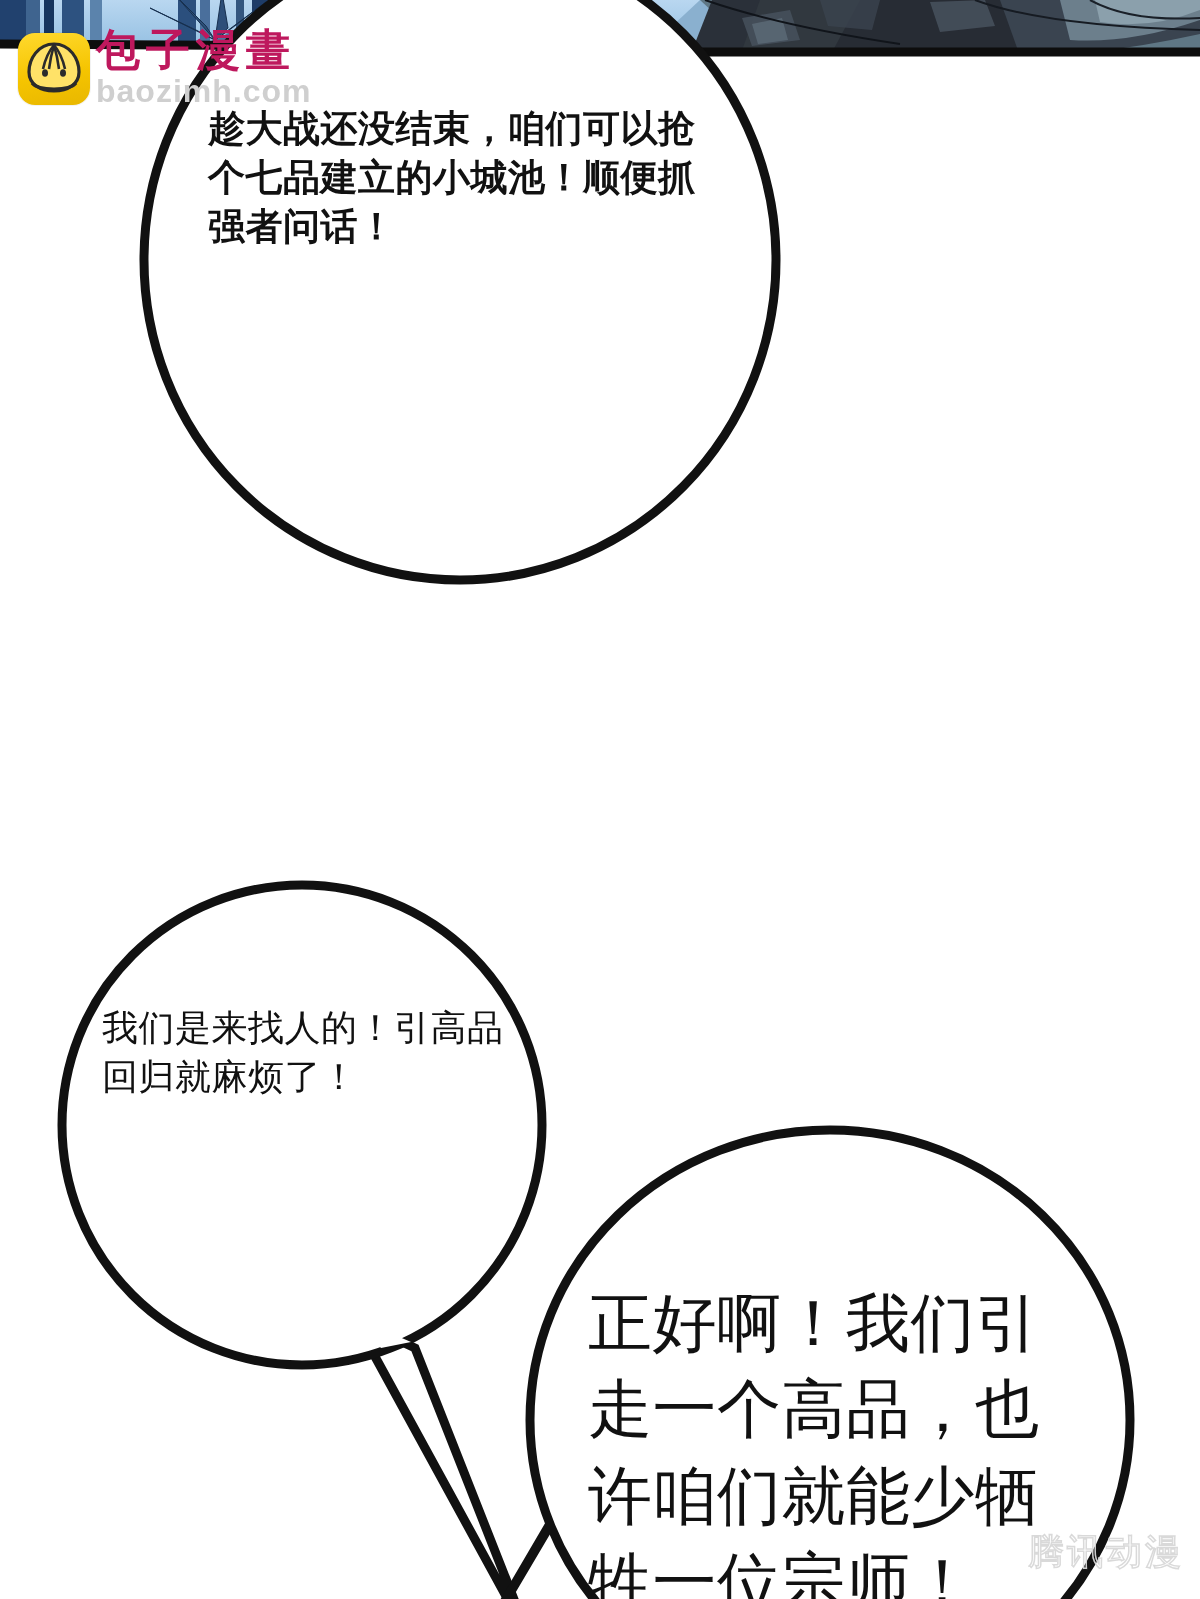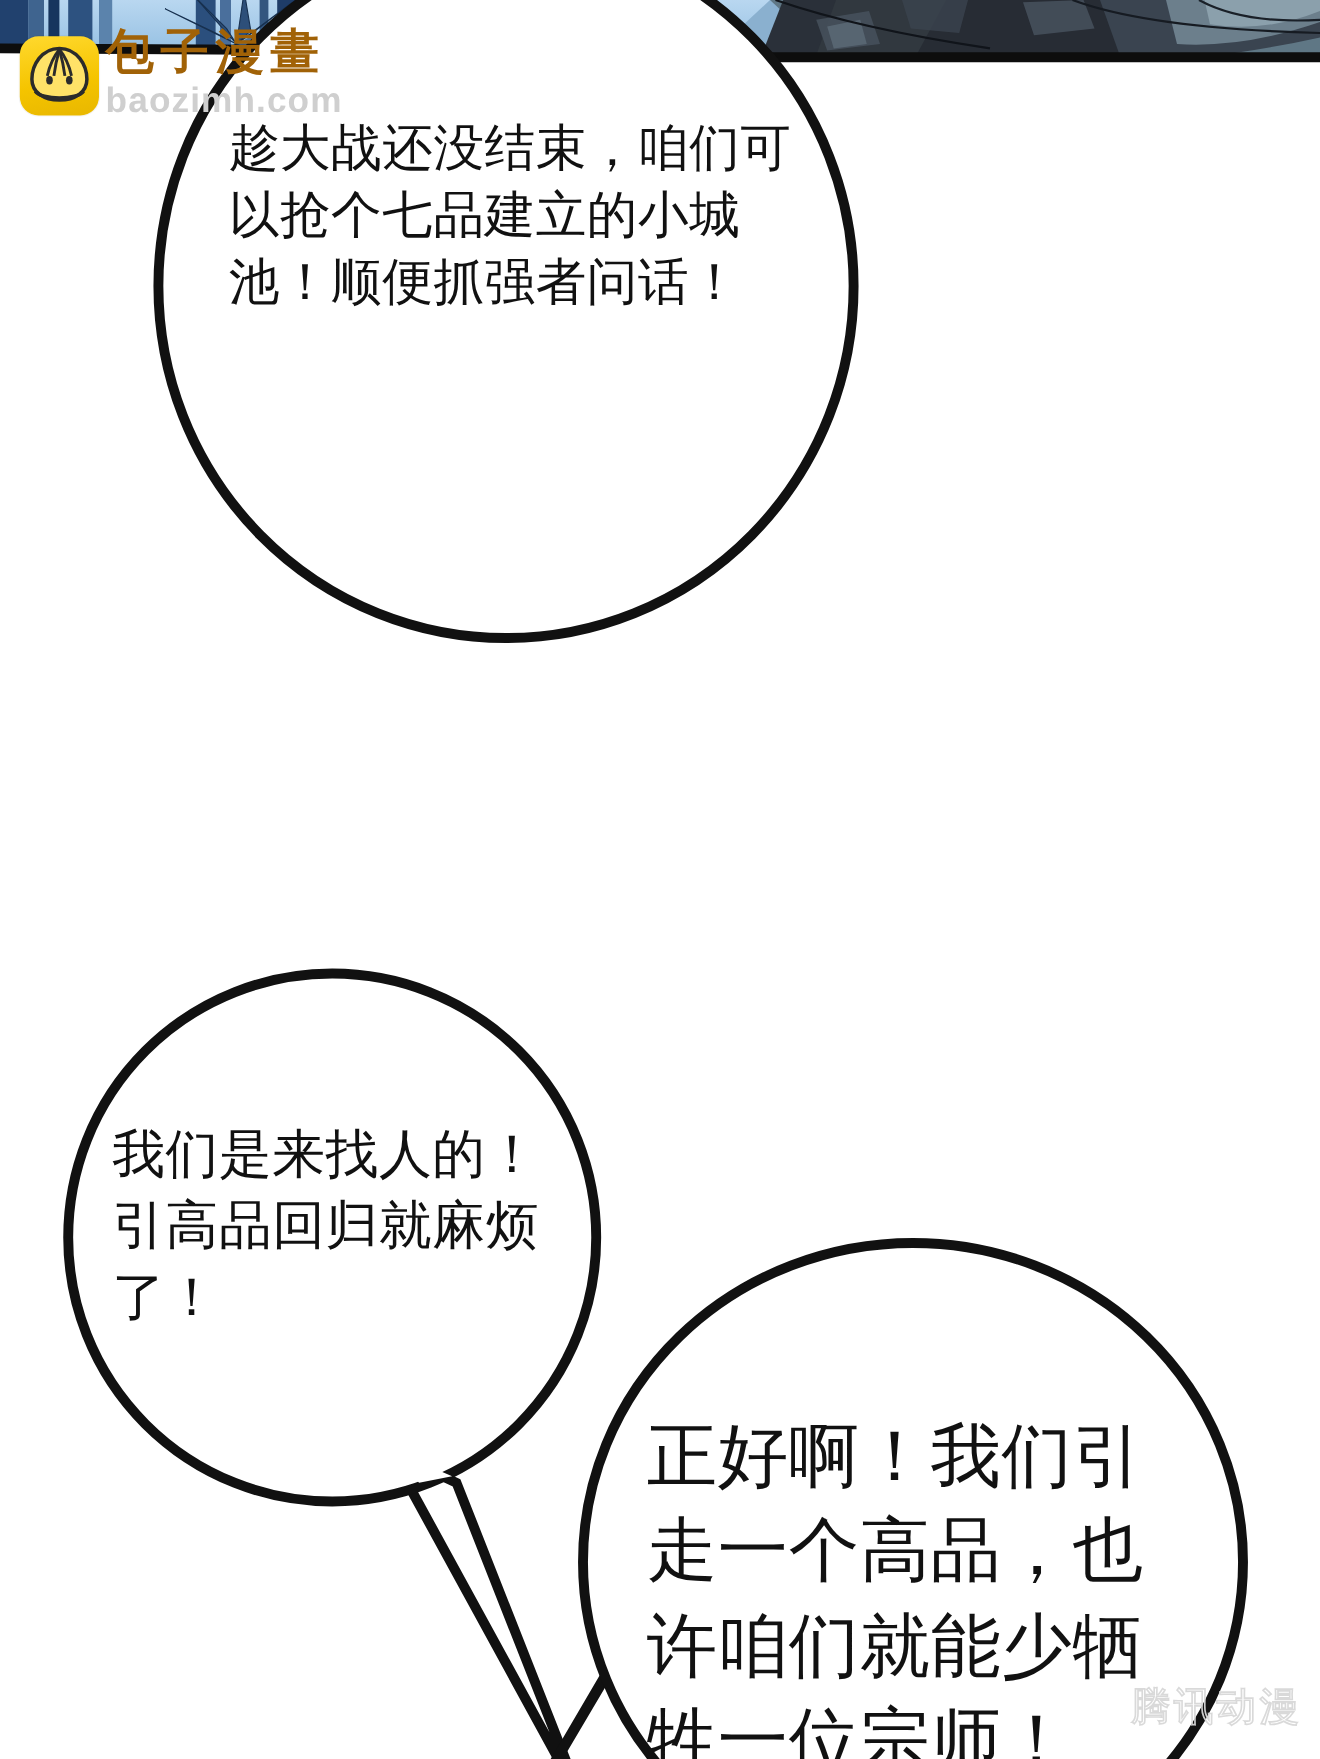--- a/index.html
+++ b/index.html
@@ -27,28 +27,28 @@
     font-weight:500;
     letter-spacing:0.5px;
     white-space:pre-line;
     line-height:1.32;
   }
 
   
   #bubble-1{left:130px;top:-70px;width:660px;height:660px;}
   #bubble-1 .bubble-text{
     left:78px;top:174px;width:520px;
-    font-size:46px;line-height:1.33;
+    font-size:37px;line-height:1.33;font-weight:bold;
   }
 
   
   #bubble-2{left:55px;top:880px;width:520px;height:640px;}
   #bubble-2 .bubble-text{
-    left:47px;top:138px;width:420px;
-    font-size:48px;line-height:1.35;
+    left:47px;top:124px;width:420px;
+    font-size:36px;line-height:1.35;
   }
 
   
   #bubble-3{left:520px;top:1120px;width:620px;height:600px;}
   #bubble-3 .bubble-text{
     left:68px;top:160px;width:500px;
     font-size:64px;line-height:1.35;
   }
 
   
@@ -58,22 +58,22 @@
   }
   .baozi-logo{
     width:72px;height:72px;border-radius:17px;
     background:linear-gradient(170deg,#ffd92e 0%,#f5c400 58%,#e8b700 100%);
     position:relative;flex:0 0 auto;
     box-shadow:0 0 0 1px rgba(0,0,0,.05);
   }
   .baozi-logo svg{position:absolute;left:0;top:0;}
   .wm-words{margin-left:6px;margin-top:-4px;line-height:1;}
   .wm-cn{
-    font-size:44px;color:#a16207;font-weight:700;letter-spacing:6px;
-    font-family:Liberation Mono, monospace;
+    font-size:44px;color:#be185d;font-weight:700;letter-spacing:6px;
+    font-family:Liberation Serif, serif;
   }
   .wm-en{
     font-size:32px;color:#cfcfcf;font-weight:700;letter-spacing:1px;margin-top:2px;
     font-family:"Liberation Sans",sans-serif;
   }
   #wm-tencent{
     position:absolute;right:16px;bottom:22px;
     font-size:36px;font-weight:400;letter-spacing:3px;
     color:rgba(0,0,0,0);
     -webkit-text-stroke:1.5px #d8d8d8;

